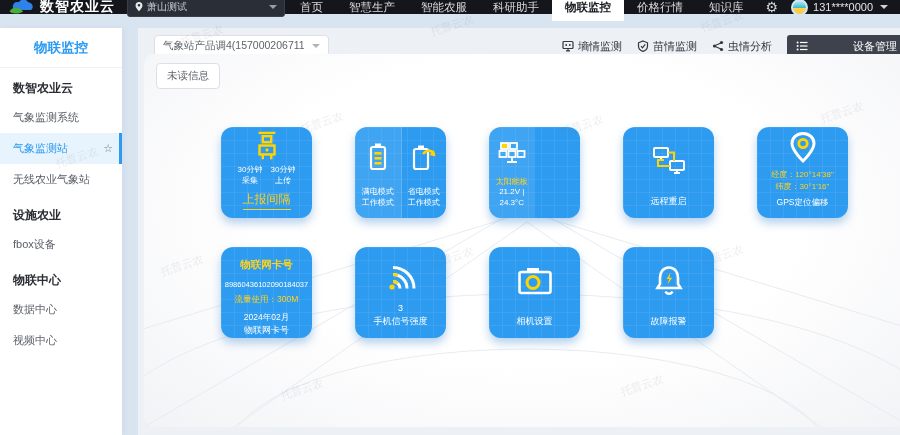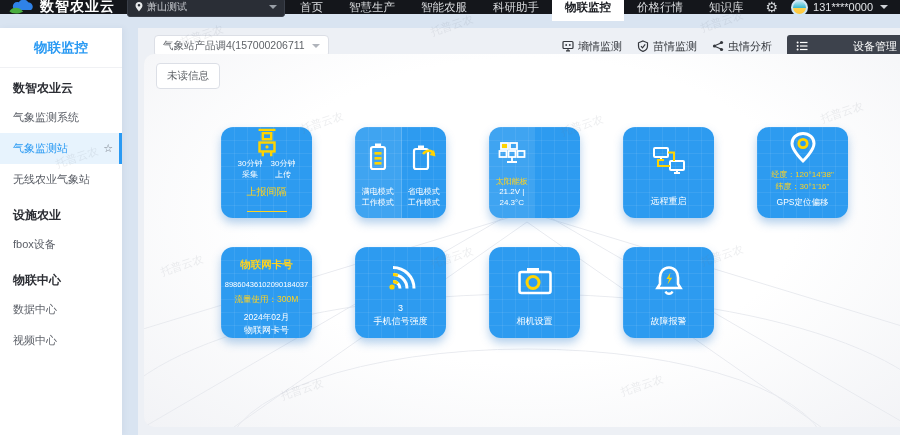--- a/index.html
+++ b/index.html
@@ -72,21 +72,21 @@
   .card .bottom-label { font-size:9px; text-align:center; margin-bottom:10px; }
 
   .split { flex-direction:row; }
   .half { width:50%; height:100%; display:flex; flex-direction:column; align-items:center; }
   .half.lighter { background:rgba(255,255,255,.09); }
   .half + .half { border-left:1px solid rgba(255,255,255,.25); }
   .half .icon-area { flex:1; }
   .half .small { margin-bottom:9px; }
 
   .card-report .cols { display:flex; gap:8px; justify-content:center; }
-  .card-report .title { font-size:10px; border-bottom:1px solid #ffd21e; padding-bottom:12px; margin:4px 0 8px; }
+  .card-report .title { font-size:12px; border-bottom:1px solid #ffd21e; padding-bottom:1px; margin:4px 0 8px; }
 
   .card-sim { align-items:stretch; text-align:center; }
   .card-sim .title { font-size:10.5px; font-weight:bold; margin-top:11px; }
   .card-sim .iccid { font-size:7.5px; margin-top:8px; letter-spacing:0; }
   .card-sim .usage { font-size:8.5px; margin-top:5px; }
   .card-sim .month { font-size:8.5px; margin-top:6px; }
   .card-sim .footer { font-size:9px; margin-top:auto; margin-bottom:9px; }
 
   .gps-lines { font-size:8px; line-height:1.5; text-align:center; }
   .gps-title { font-size:8.5px; text-align:center; margin:4px 0 9px; }

